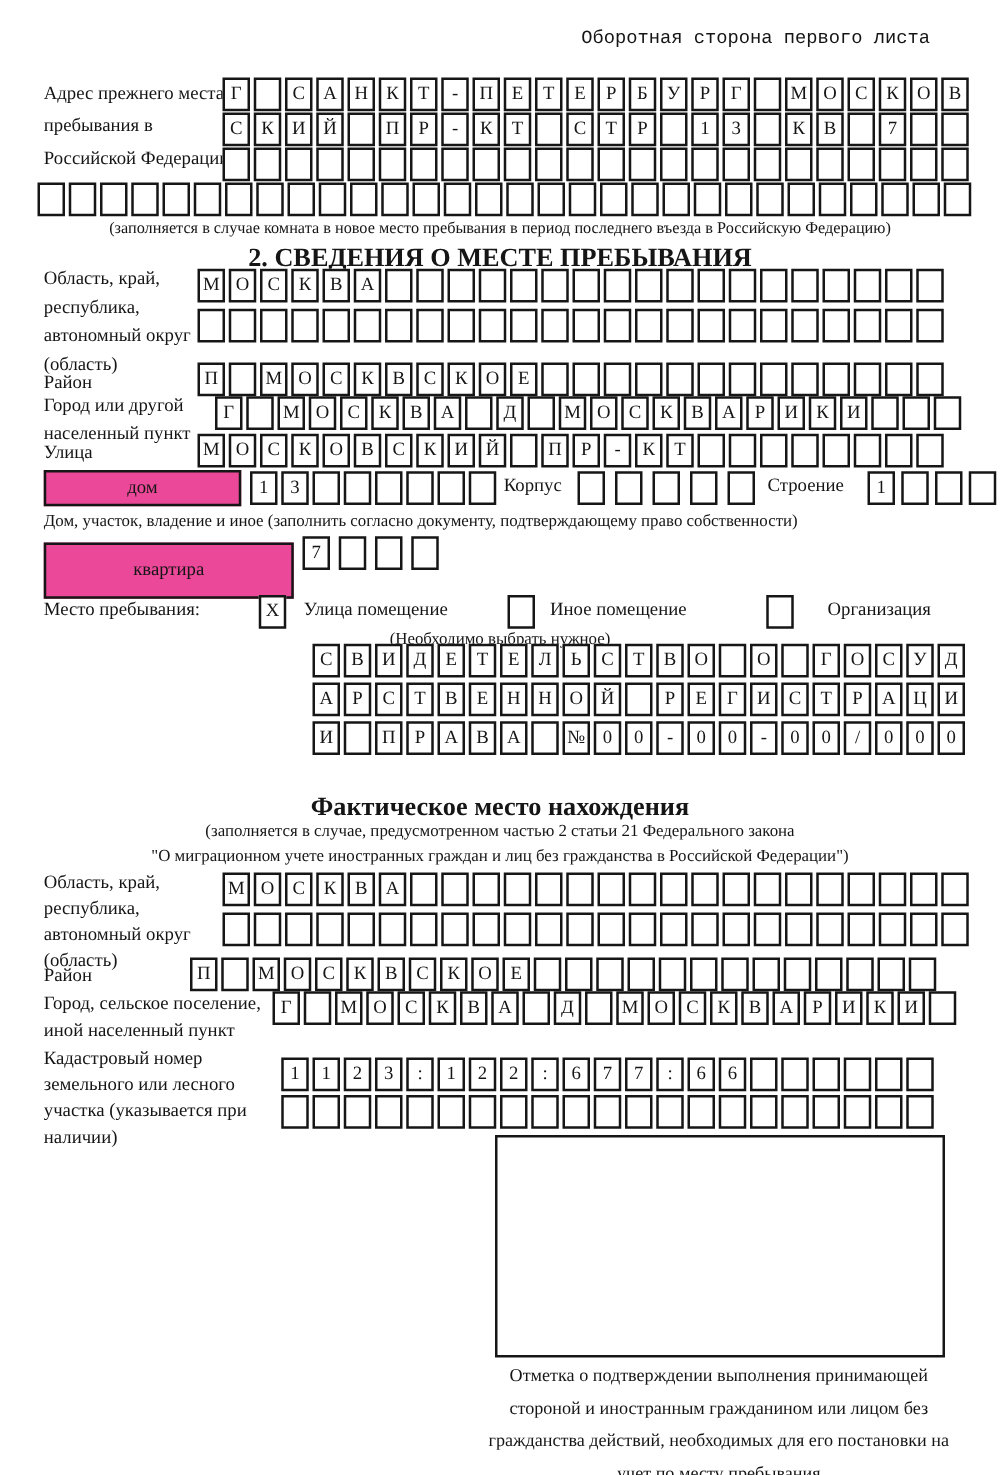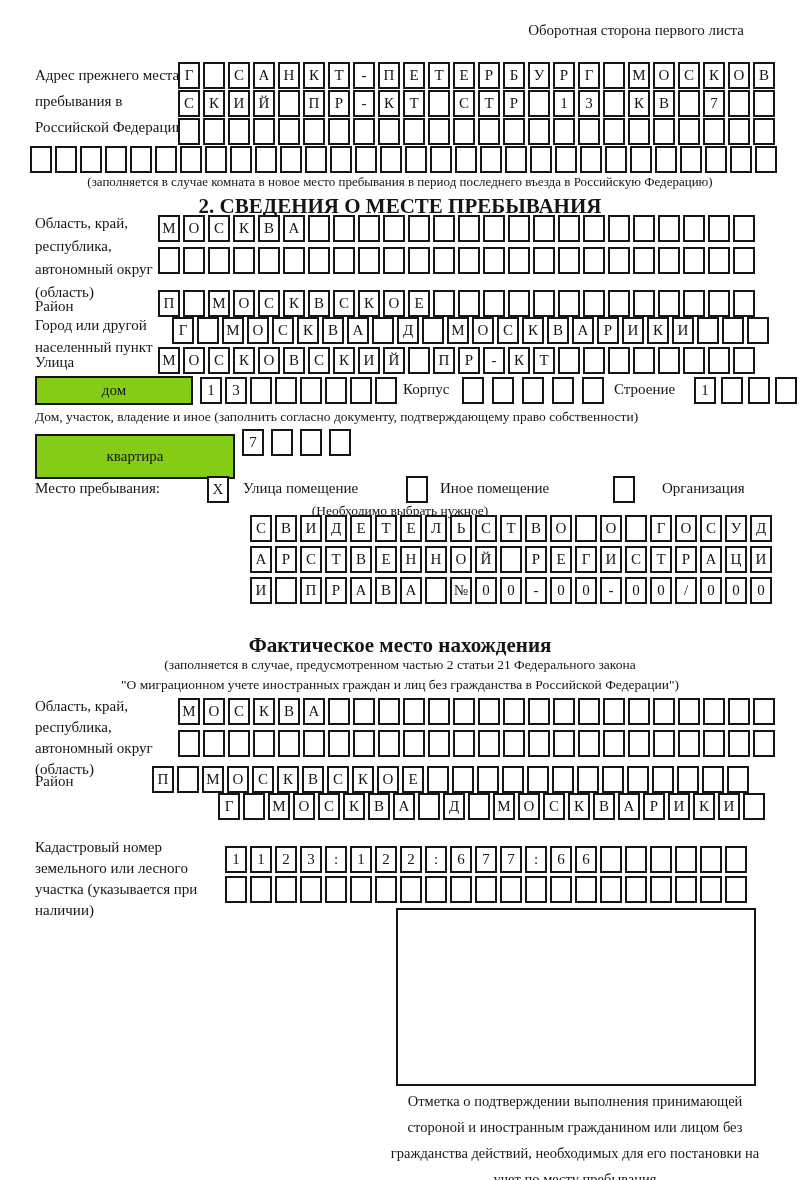--- a/index.html
+++ b/index.html
@@ -1,37 +1,37 @@
 <!DOCTYPE html>
 <html><head>
 <meta charset="utf-8">
 <style>
   html,body{margin:0;padding:0;background:#fff;}
   .page{
     position:relative;width:800px;height:1180px;background:#fff;
     font-family:"Liberation Serif","DejaVu Serif",serif;color:#151515;
     overflow:hidden;
   }
-  .hdr-note{position:absolute;top:22px;right:56px;font-size:15px;}
+  .hdr-note{position:absolute;top:22px;right:56px;font-size:15px;font-family:Liberation Mono, monospace;}
   .lbl{position:absolute;font-size:15px;line-height:23px;}
   .lbl.lh26{line-height:26px;}
   .lbl.lh21{line-height:21px;}
   .lbl.lh22{line-height:22px;}
   .boxrow{position:absolute;display:flex;gap:3px;}
   .boxrow.gap5{gap:5px;}
   .boxrow.gap7{gap:7px;}
   .boxrow.gap8{gap:8px;}
   .cbox{
     box-sizing:border-box;width:22px;height:27px;flex:0 0 22px;
     border:2px solid #161616;display:flex;align-items:center;justify-content:center;
     font-size:15px;line-height:1;background:#fff;
   }
   .widebox{
     position:absolute;box-sizing:border-box;border:2px solid #161616;
-    display:flex;align-items:center;justify-content:center;font-size:15px;background:#84cc16;
+    display:flex;align-items:center;justify-content:center;font-size:15px;background:#ec4899;
   }
   .note{position:absolute;font-size:13px;}
   .note.md{font-size:13.5px;}
   .center{left:0;width:800px;text-align:center;}
   .heading{position:absolute;left:0;width:800px;text-align:center;font-weight:bold;font-size:21px;}
   .inline-lbl{position:absolute;font-size:15px;white-space:nowrap;}
   .chk{position:absolute;}
   .stamp{position:absolute;border:2px solid #161616;background:#fff;}
   .confirm{position:absolute;font-size:14.5px;line-height:26px;text-align:center;}
 </style>
@@ -489,20 +489,21 @@
       <div class="cbox"></div>
       <div class="cbox"></div>
       <div class="cbox"></div>
       <div class="cbox"></div>
       <div class="cbox"></div>
       <div class="cbox"></div>
       <div class="cbox"></div>
       <div class="cbox"></div>
     </div>
 
+  <div class="lbl lh22" style="left:35px;top:792px;width:200px">Город, сельское поселение, иной населенный пункт</div>
   <div class="boxrow" style="left:218px;top:793px">
       <div class="cbox">Г</div>
       <div class="cbox"></div>
       <div class="cbox">М</div>
       <div class="cbox">О</div>
       <div class="cbox">С</div>
       <div class="cbox">К</div>
       <div class="cbox">В</div>
       <div class="cbox">А</div>
       <div class="cbox"></div>

